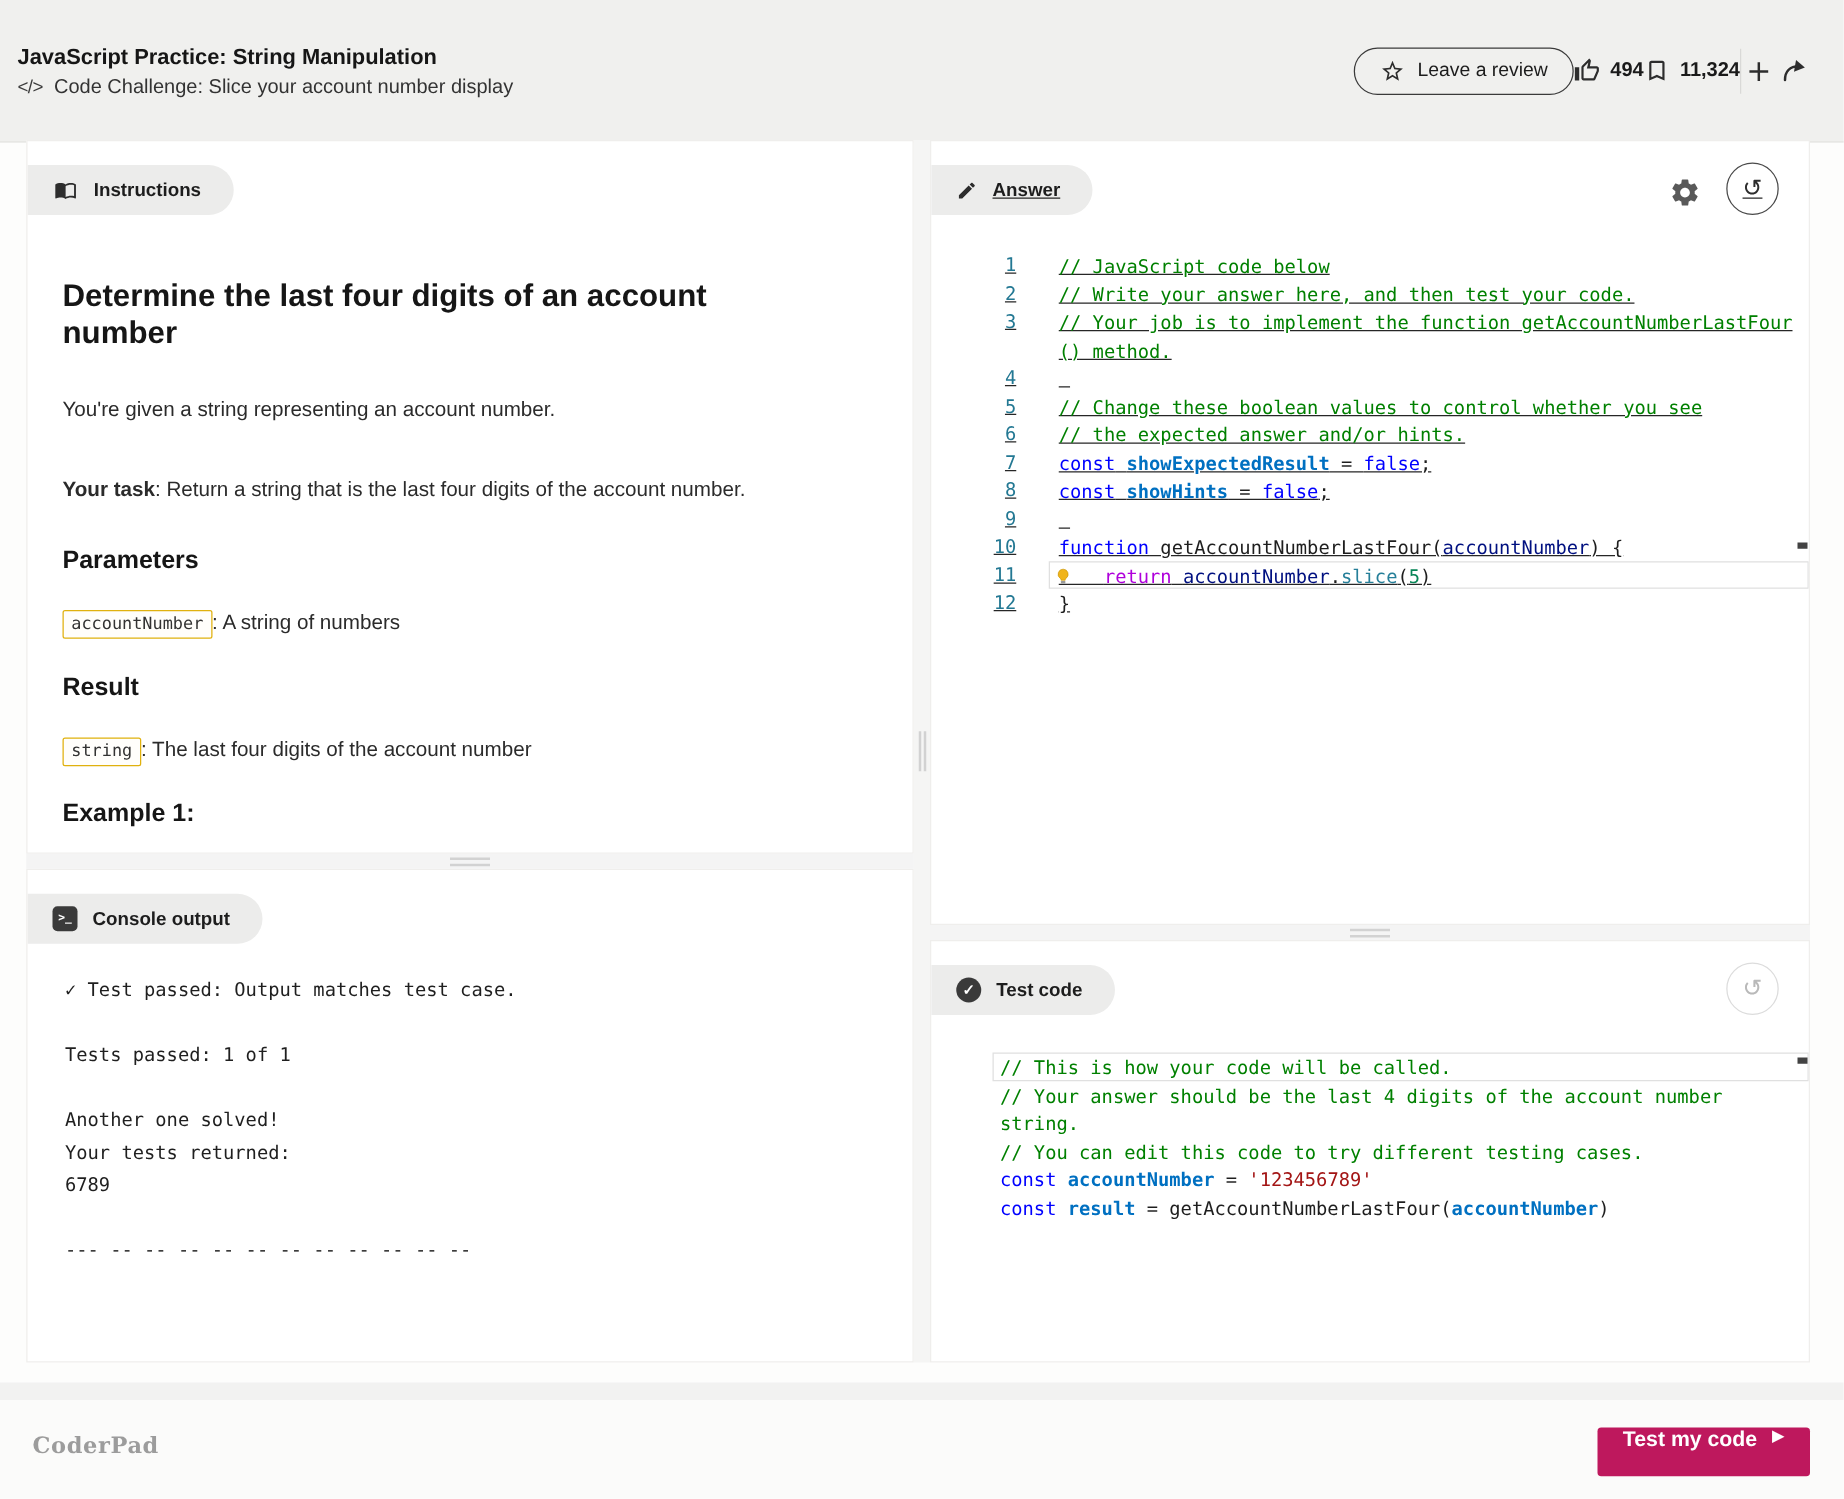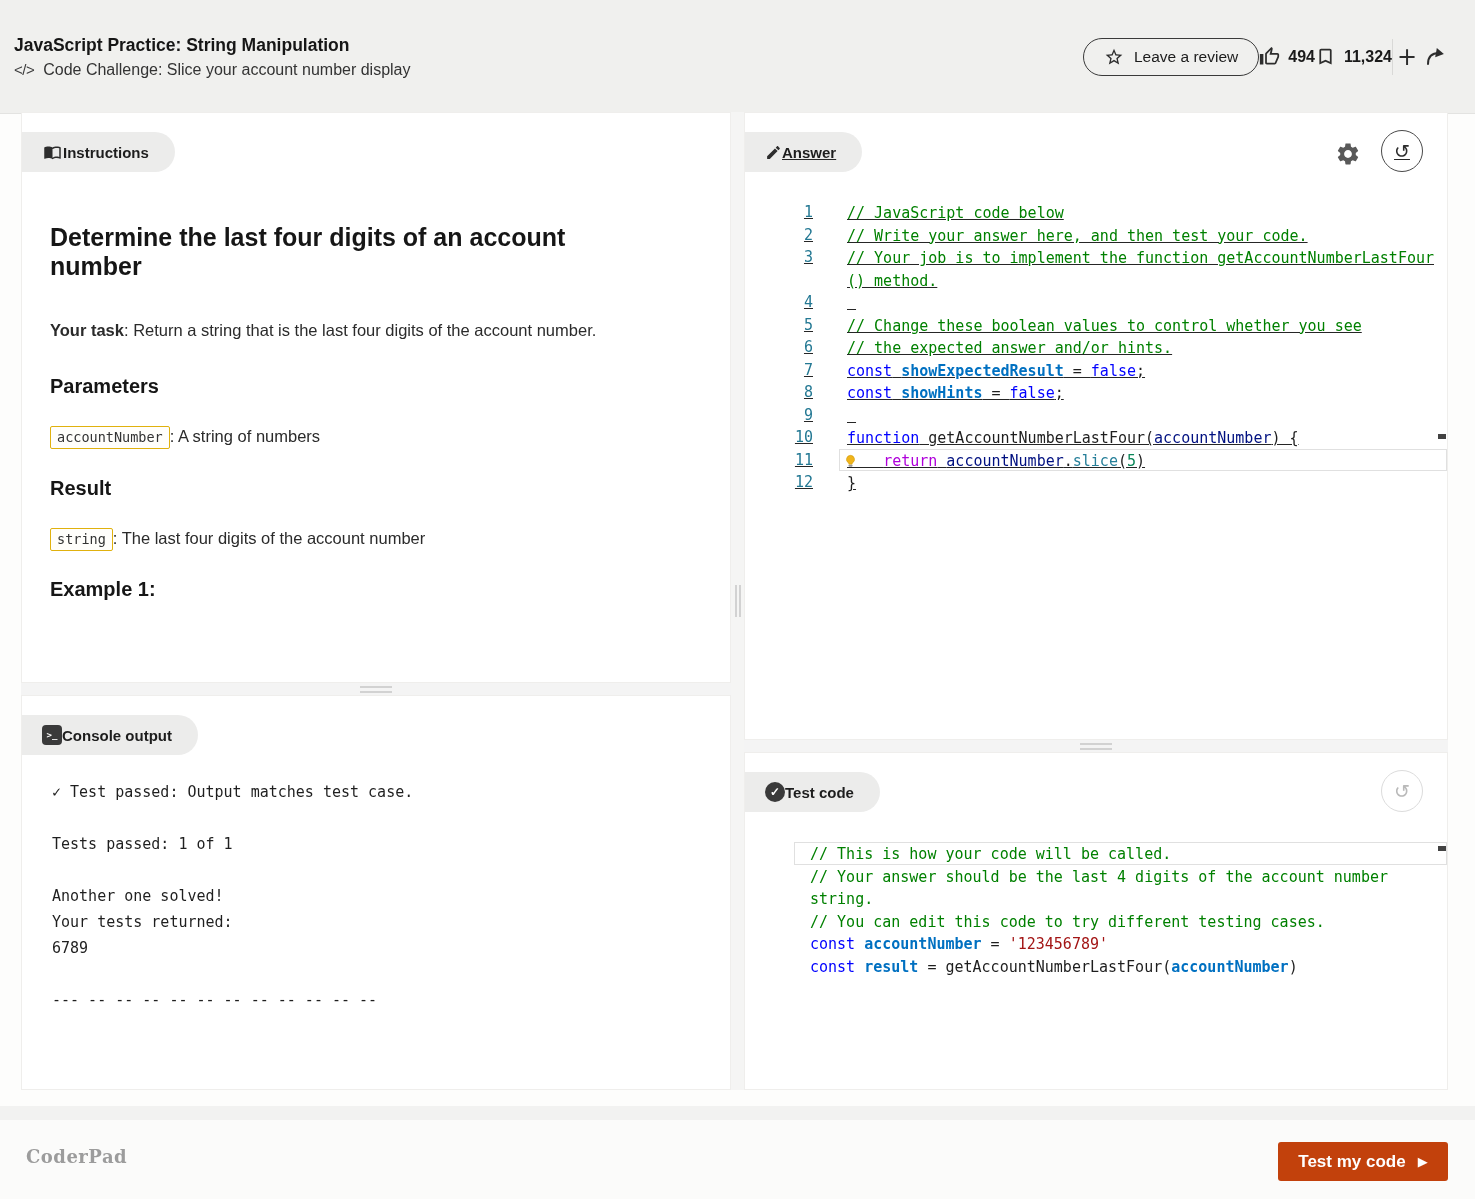--- a/index.html
+++ b/index.html
@@ -54,21 +54,21 @@
   .splitter-v {
     position:absolute; left:731px; top:112px; width:13px; height:978px; background:#f5f5f4;
     display:flex; align-items:center; justify-content:center; gap:2px; cursor:col-resize;
   }
   .splitter-v span { display:block; width:2px; height:32px; background:#d2d2d2; }
 
   .bottom-band { position:absolute; left:0; top:1106px; width:1475px; height:14px; background:#f2f2f1; }
 
   
   .tab {
-    display:inline-flex; align-items:center; 
+    display:inline-flex; align-items:center; gap:12px;
     height:40px; margin-top:19px; padding:0 26px 0 20px;
     background:#ececeb; border-radius:0 20px 20px 0;
     font-size:15px; font-weight:600; color:#1d1d1d;
   }
   .tab-icon-square {
     width:20px; height:20px; border-radius:4px; background:#3a3a3a;
     color:#fff; font-family:"DejaVu Sans Mono", monospace; font-size:9px; font-weight:700;
     display:flex; align-items:center; justify-content:center; letter-spacing:0;
   }
   .tab-icon-circle {
@@ -110,21 +110,21 @@
   .console-line { height:26px; line-height:26px; white-space:pre; }
 
   
   .code-area { margin-top:29px; position:relative; }
   .code-row { display:flex; height:22.5px; line-height:22.5px; font-family:"DejaVu Sans Mono", monospace; font-size:15px; }
   .gutter { flex:none; width:68px; text-align:right; color:#237893; }
   .code-line { flex:1; margin-left:26px; padding-left:7px; white-space:pre; position:relative; border:1px solid transparent; }
   .code-row.current .code-line { border:1px solid #e0e0e0; }
   .test-code-area { margin-top:30px; }
   .test-row { height:22.5px; line-height:22.5px; font-family:"DejaVu Sans Mono", monospace; font-size:15px;
-              margin-left:49px; padding-left:15px; white-space:pre; border:1px solid transparent; }
+              margin-left:49px; padding-left:5px; white-space:pre; border:1px solid transparent; }
   .test-row.current { border:1px solid #e0e0e0; }
 
   .tok-cmt   { color:#008000; }
   .tok-kw    { color:#0000ff; }
   .tok-def   { color:#0070c1; font-weight:700; }
   .tok-var   { color:#001080; }
   .tok-meth  { color:#267f99; }
   .tok-num   { color:#098658; }
   .tok-str   { color:#a31515; }
   .tok-ret   { color:#af00db; }
@@ -134,23 +134,23 @@
   .ruler-mark { position:absolute; right:1px; width:8px; height:5px; background:#424242; }
 
   
   .footer { position:absolute; left:0; top:1120px; width:1475px; height:79px; background:#fbfbfa; }
   .footer-logo {
     position:absolute; left:26px; top:26px;
     font-family:"DejaVu Serif", serif; font-weight:700; font-size:18px; color:#9c9c9c; letter-spacing:0.5px;
   }
   .run-btn {
     position:absolute; right:27px; top:22px; width:170px; height:39px;
-    background:#c2410c; border:none; border-radius:3px; cursor:pointer;
+    background:#be185d; border:none; border-radius:3px; cursor:pointer;
     color:#fff; font-size:17px; font-weight:700; font-family:"Liberation Sans", sans-serif;
-    display:flex; align-items:center; justify-content:center; gap:12px;
+    display:flex; align-items:flex-start; justify-content:center; gap:12px;
   }
   .run-btn .play { font-size:13px; font-family:"DejaVu Sans", sans-serif; }
 </style>
 </head>
 <body>
 
 <div class="header">
   <div class="header-left">
     <div class="header-title">JavaScript Practice: String Manipulation</div>
     <div class="header-subtitle">
@@ -190,20 +190,21 @@
 
 <div class="panel panel-instructions">
   <div class="tab">
     <svg width="21" height="18" viewBox="0 0 24 24">
         <path fill="#2d2d2d" d="M21 5c-1.11-.35-2.33-.5-3.5-.5-1.95 0-4.05.4-5.5 1.5-1.45-1.1-3.55-1.5-5.5-1.5S2.45 4.9 1 6v14.65c0 .25.25.5.5.5.1 0 .15-.05.25-.05C3.1 20.45 5.05 20 6.5 20c1.95 0 4.05.4 5.5 1.5 1.35-.85 3.8-1.5 5.5-1.5 1.65 0 3.35.3 4.75 1.05.1.05.15.05.25.05.25 0 .5-.25.5-.5V6c-.6-.45-1.25-.75-2-1zm0 13.5c-1.1-.35-2.3-.5-3.5-.5-1.7 0-4.15.65-5.5 1.5V8c1.35-.85 3.8-1.5 5.5-1.5 1.2 0 2.4.15 3.5.5v11.5z"></path>
       </svg>
     <span>Instructions</span>
   </div>
   <div class="instr-content">
     <h1>Determine the last four digits of an account number</h1>
+    <p class="para p1">You're given a string representing an account number.</p>
     <p class="para p2"><b>Your task</b><span>: Return a string that is the last four digits of the account number.</span></p>
     <h2 class="h-params">Parameters</h2>
     <p class="chip-row"><span class="code-chip">accountNumber</span><span>: A string of numbers</span></p>
     <h2 class="h-result">Result</h2>
     <p class="chip-row"><span class="code-chip">string</span><span>: The last four digits of the account number</span></p>
     <h2 class="h-example">Example 1:</h2>
   </div>
 </div>
 
 <div class="panel panel-console">

